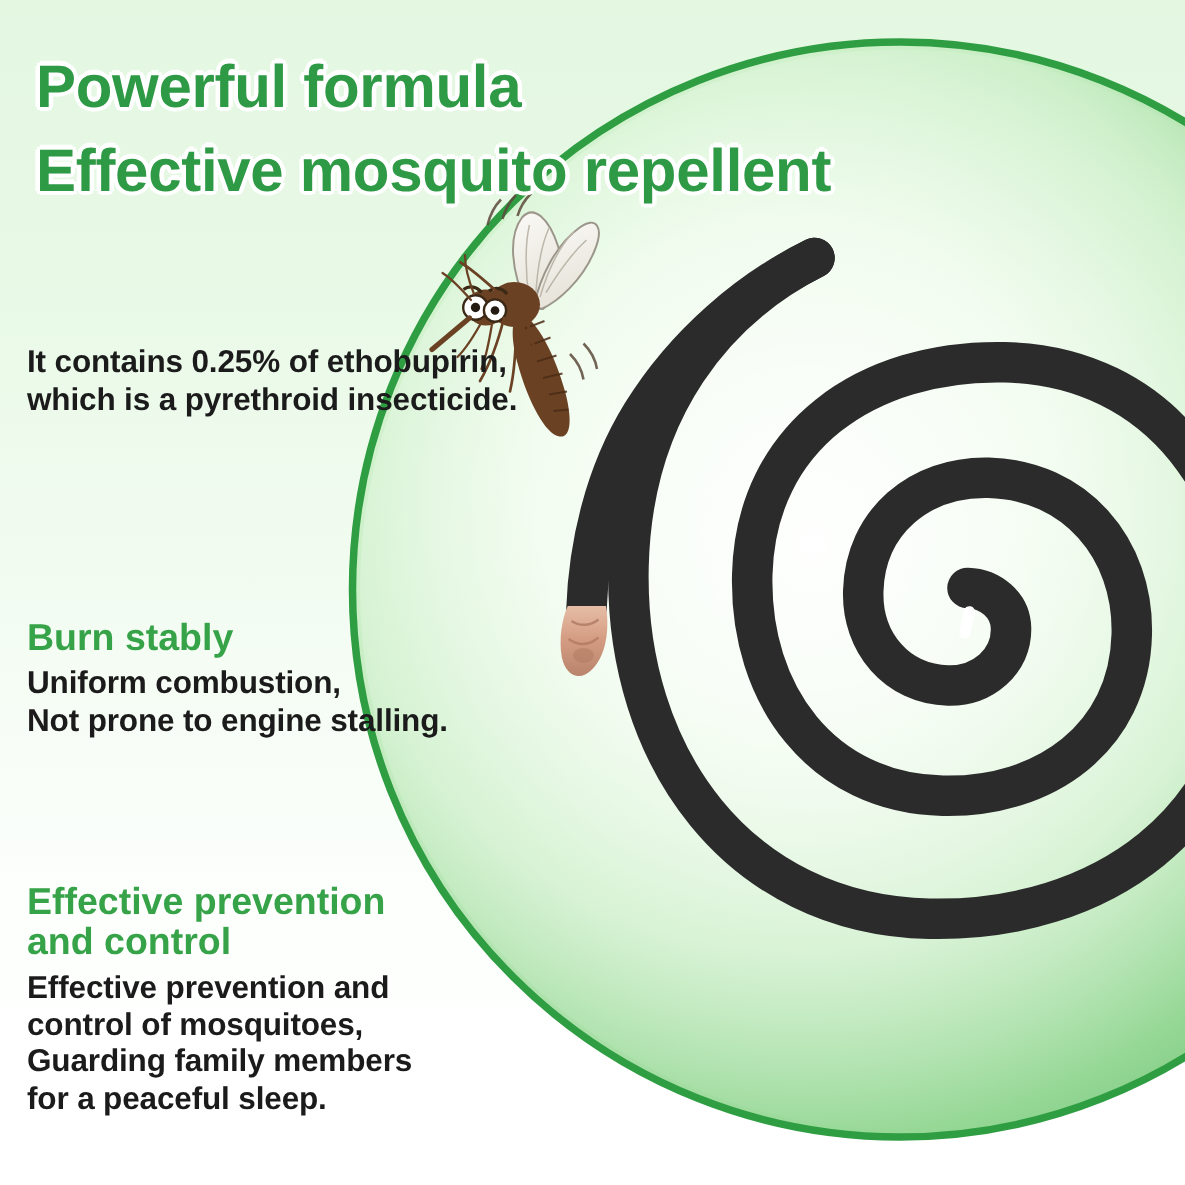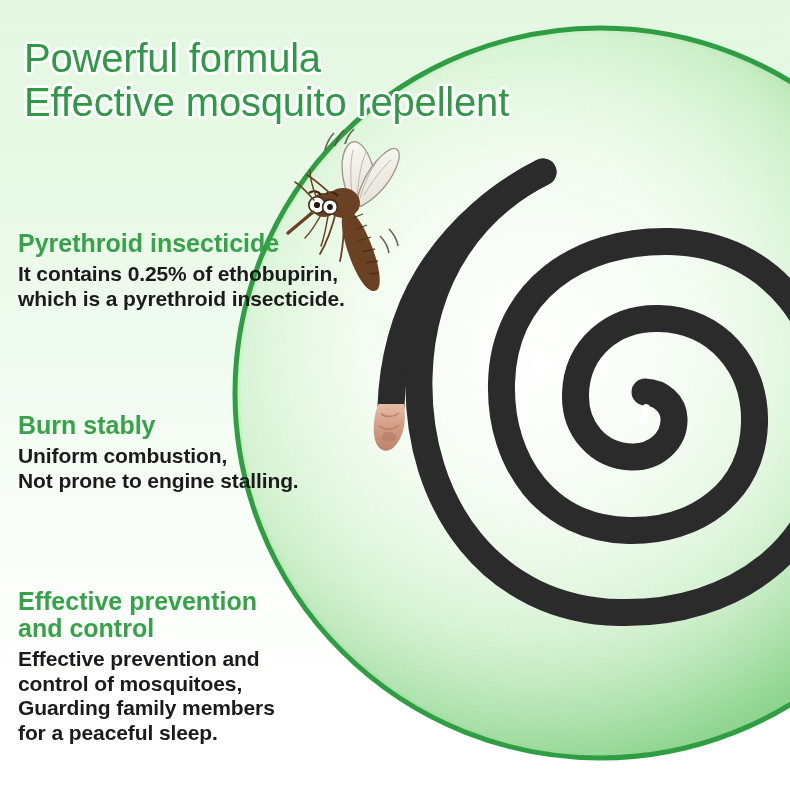--- a/index.html
+++ b/index.html
@@ -26,33 +26,33 @@
 
   
   #title-block {
     position:absolute;
     left:24px; top:38px;
     z-index:6;
     line-height:1.04;
   }
   .title-line {
     font-size:40px;
-    font-weight:400;
+    font-weight:700;
     color:#2f9a45;
     letter-spacing:-0.2px;
     white-space:nowrap;
     text-shadow:
       -2px -2px 0 #ffffff,  2px -2px 0 #ffffff,
       -2px  2px 0 #ffffff,  2px  2px 0 #ffffff,
       -2px  0   0 #ffffff,  2px  0   0 #ffffff,
        0   -2px 0 #ffffff,  0    2px 0 #ffffff,
       -3px  0   0 #ffffff,  3px  0   0 #ffffff,
        0   -3px 0 #ffffff,  0    3px 0 #ffffff;
   }
-  #title-line-2 { margin-top:2px; }
+  #title-line-2 { margin-top:14px; }
 
   
   .feature {
     position:absolute;
     z-index:6;
     max-width:330px;
   }
   .feature-heading {
     font-size:25px;
     font-weight:bold;
@@ -206,21 +206,20 @@
       </g>
     </g>
   </svg>
 
   <div id="title-block">
     <div class="title-line" id="title-line-1">Powerful formula</div>
     <div class="title-line" id="title-line-2">Effective mosquito repellent</div>
   </div>
 
   <div class="feature" id="feature-0">
-    <div class="feature-heading">Pyrethroid insecticide</div>
     <div class="feature-body">It contains 0.25% of ethobupirin,
 which is a pyrethroid insecticide.</div>
   </div>
 
   <div class="feature" id="feature-2">
     <div class="feature-heading">Effective prevention
 and control</div>
     <div class="feature-body">Effective prevention and
 control of mosquitoes,
 Guarding family members

